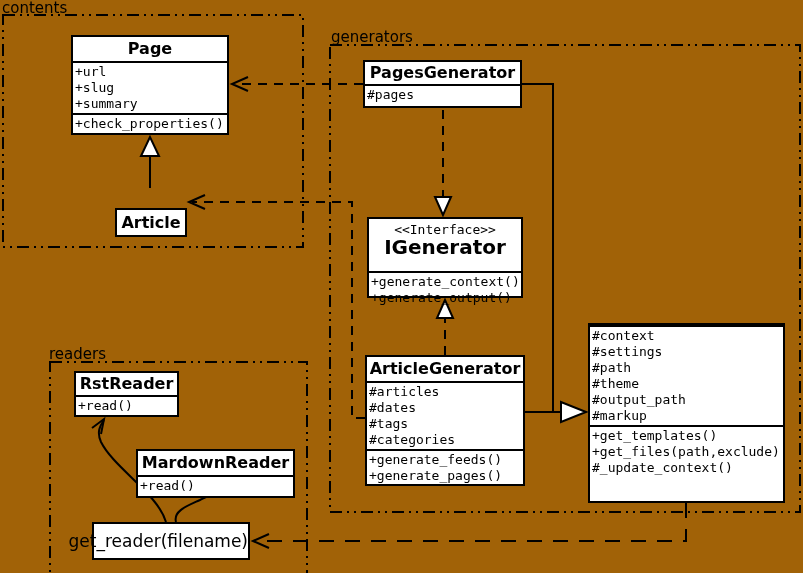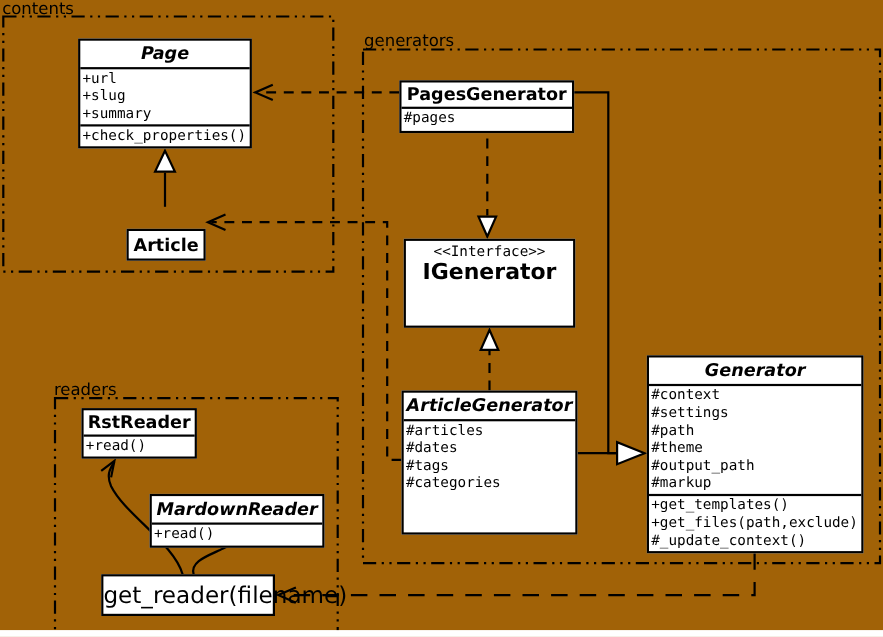--- a/index.html
+++ b/index.html
@@ -6,22 +6,22 @@
   #canvas{position:relative;width:803px;height:573px;background:#a16207;
           font-family:"DejaVu Sans","Liberation Sans",sans-serif;color:#000;overflow:hidden;}
   #wires{position:absolute;left:0;top:0;width:803px;height:579px;}
   .pkg-label{position:absolute;font-size:15px;line-height:15px;color:#000;background:transparent;}
   .box{position:absolute;background:#fff;border:2px solid #000;box-sizing:border-box;z-index:2;}
   .title{font-weight:bold;font-size:16px;text-align:center;line-height:22px;white-space:nowrap;overflow:hidden;}
   .stereo{font-family:"DejaVu Sans Mono","Liberation Mono",monospace;font-weight:normal;font-size:13px;line-height:15px;text-align:center;}
   .iname{font-weight:bold;font-size:20px;line-height:20px;text-align:center;}
   .members{border-top:2px solid #000;font-family:"DejaVu Sans Mono","Liberation Mono",monospace;
            font-size:13px;line-height:16px;padding:1px 2px;white-space:pre;overflow:hidden;}
-  .fnbox{display:flex;align-items:center;justify-content:flex-start;font-size:21px;}
-  .t24{line-height:24px;font-style:italic;}
+  .fnbox{display:flex;align-items:center;justify-content:flex-end;font-size:17px;}
+  .t24{line-height:24px;}
 </style>
 </head>
 <body>
 
 <div id="canvas">
 
   <svg id="wires" viewBox="0 0 803 579" xmlns="http://www.w3.org/2000/svg">
     <g fill="none" stroke="#000" stroke-width="2">
 
       <rect x="3" y="15" width="300" height="232" stroke-dasharray="12 5 2 5 2 5"></rect>
@@ -67,42 +67,45 @@
     <div class="members"><span>+url</span>
 <span>+slug</span>
 <span>+summary</span></div>
     <div class="members"><span>+check_properties()</span></div>
   </div>
 
   <div class="box" style="left:115px;top:188px;width:72px;height:29px;margin-top:20px;">
     <div class="title" style="line-height:25px;">Article</div>
   </div>
 
-  <div class="box" style="left:363px;top:73px;width:159px;height:48px;">
+  <div class="box" style="left:363px;top:60px;width:159px;height:48px;">
     <div class="title">PagesGenerator</div>
     <div class="members"><span>#pages</span></div>
   </div>
 
   <div class="box" style="left:367px;top:217px;width:156px;height:81px;">
     <div style="padding:3px 0 14px 0;">
       <div class="stereo">&lt;&lt;Interface&gt;&gt;</div>
       <div class="iname">IGenerator</div>
     </div>
+    <div class="members"><span>+generate_context()</span>
+<span>+generate_output()</span></div>
   </div>
 
   <div class="box" style="left:365px;top:355px;width:160px;height:131px;">
     <div class="title t24">ArticleGenerator</div>
     <div class="members"><span>#articles</span>
 <span>#dates</span>
 <span>#tags</span>
 <span>#categories</span></div>
+    <div class="members"><span>+generate_feeds()</span>
+<span>+generate_pages()</span></div>
   </div>
 
   <div class="box" style="left:588px;top:323px;width:197px;height:180px;">
-    <div class="title t24">Generator</div>
     <div class="members"><span>#context</span>
 <span>#settings</span>
 <span>#path</span>
 <span>#theme</span>
 <span>#output_path</span>
 <span>#markup</span></div>
     <div class="members"><span>+get_templates()</span>
 <span>+get_files(path,exclude)</span>
 <span>#_update_context()</span></div>
   </div>

